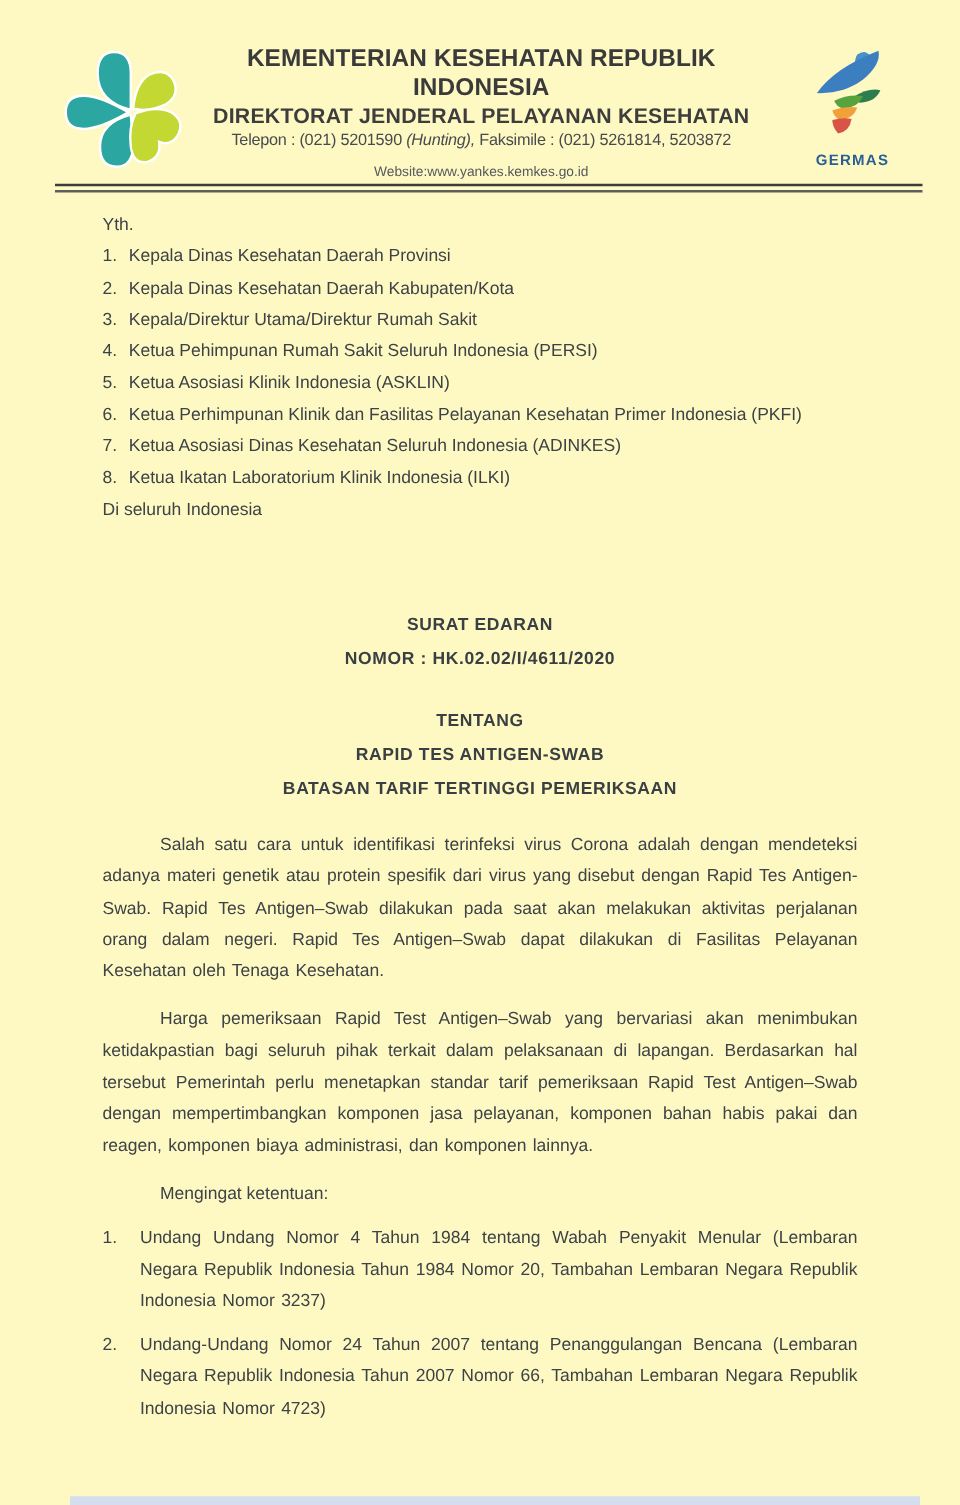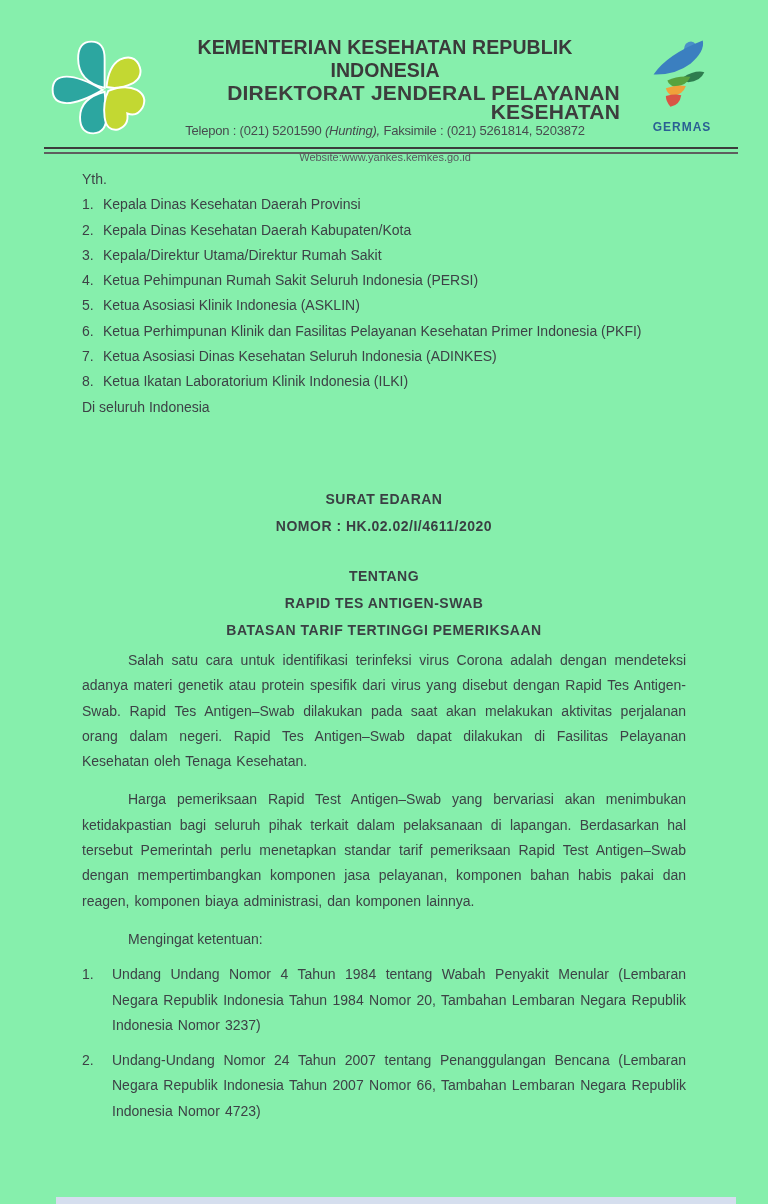--- a/index.html
+++ b/index.html
@@ -1,44 +1,44 @@
 <!DOCTYPE html>
 <html><head>
 <meta charset="utf-8">
 <style>
   html,body { margin:0; padding:0; background:#ffffff; }
   .page {
-    position:relative; width:768px; height:1204px; background:#86efac;
+    position:relative; width:768px; height:1204px; background:#fef9c3;
     overflow:hidden; font-family:"Liberation Sans", sans-serif; color:#3d4246;
   }
   
   .letterhead { position:absolute; top:30px; left:44px; width:694px; height:116px; }
   .logo-kemenkes { position:absolute; left:2px; top:4px; width:104px; height:106px; }
   .head-center { position:absolute; left:106px; width:470px; top:6px; text-align:center; }
   .ministry   { font-size:19.5px; font-weight:bold; color:#3a3a3a; letter-spacing:.1px; line-height:23px; }
-  .directorate{ font-size:21px;  font-weight:bold; color:#3d3d3d; letter-spacing:.2px; line-height:19px; margin-top:1px;text-align:right; }
+  .directorate{ font-size:17px;  font-weight:bold; color:#3d3d3d; letter-spacing:.2px; line-height:19px; margin-top:1px; }
   .addr       { font-size:13px;  color:#474b4e; letter-spacing:-.2px; line-height:17px; margin-top:2px; }
   .phone      { font-size:13px;  color:#474b4e; letter-spacing:-.2px; line-height:17px; margin-top:1px; }
   .phone .it  { font-style:italic; }
   .website    { font-size:11px;  color:#55595c; line-height:15px; margin-top:11px; }
   .logo-germas { position:absolute; right:0px; top:2px; width:112px; height:112px; text-align:center; }
   .germas-word { font-size:12px; font-weight:bold; color:#2a5f93; letter-spacing:1px; margin-top:-4px; }
   .head-rule {
     position:absolute; top:147px; left:44px; width:694px; height:3px;
     border-top:2.5px solid #3c3c3c; border-bottom:2px solid #5e5e5e;
   }
   
   .content { position:absolute; top:167px; left:82px; width:604px; font-size:14px; line-height:25.3px; }
   .rec-row { display:flex; }
   .rec-num { width:21px; flex:none; }
   .rec-text{ flex:1; }
   .title-block { margin-top:66px; text-align:center; font-weight:bold; letter-spacing:.5px; line-height:27px; color:#3a3f43; }
   .title-gap { height:23px; }
   .para { margin-top:13px; text-align:justify; text-indent:46px; word-spacing:1.2px; }
-  .para-first { margin-top:4px; }
+  .para-first { margin-top:19px; }
   .considering { margin-top:13px; text-indent:46px; }
   .legal-row { display:flex; margin-top:10px; }
   .legal-num { width:30px; flex:none; }
   .legal-text{ flex:1; text-align:justify; word-spacing:1.2px; }
   
   .bottom-strip { position:absolute; bottom:0; left:56px; width:680px; height:7px; background:#d5deee; }
 </style>
 </head>
 <body>
 

